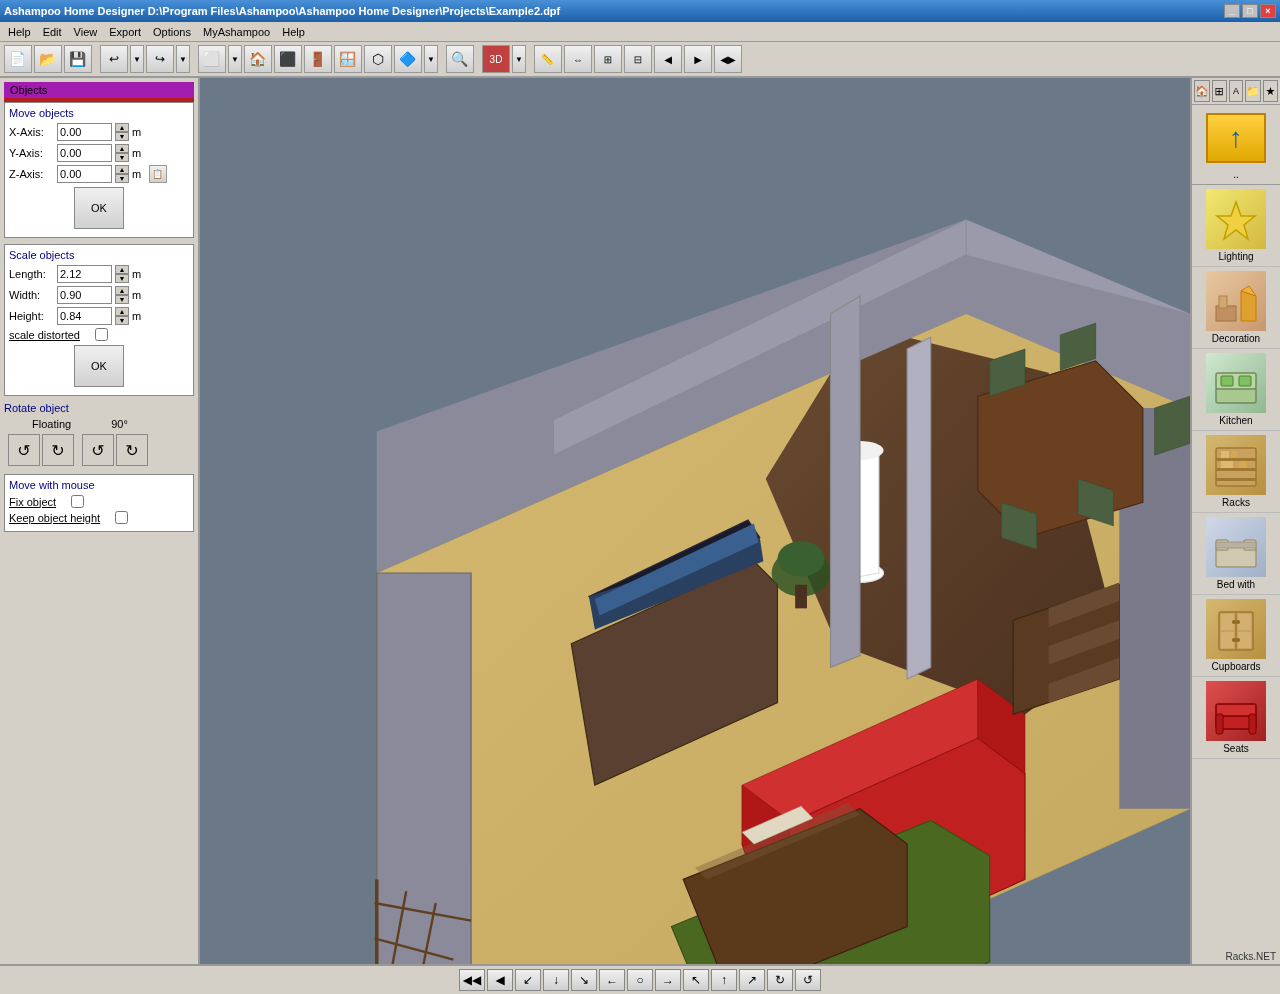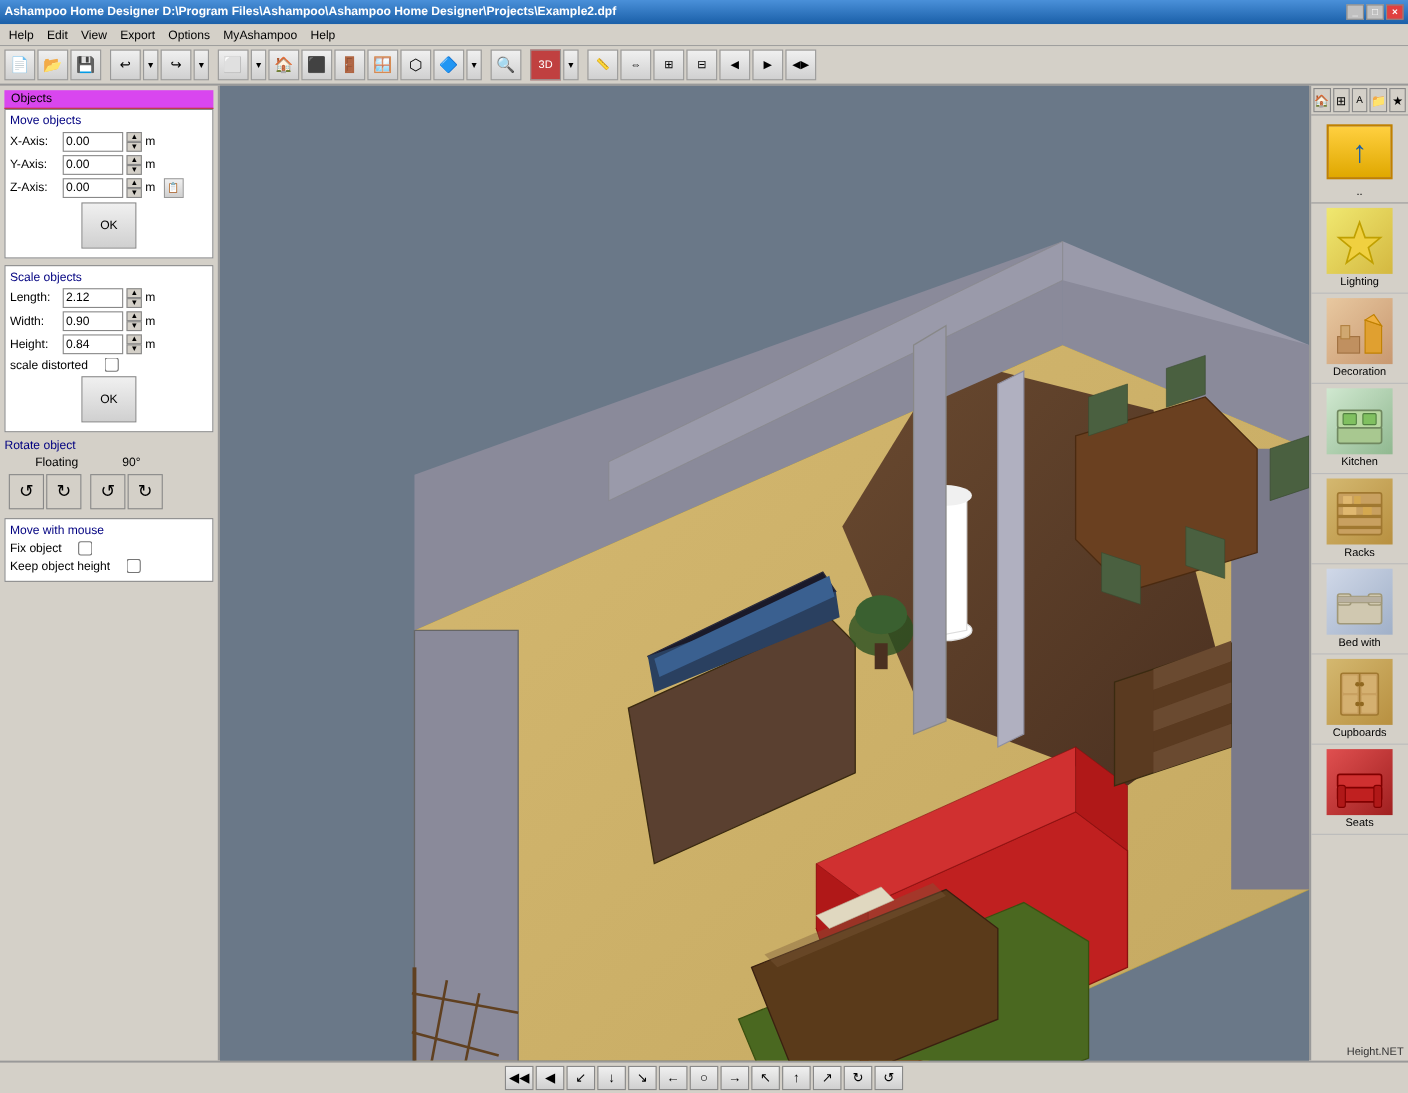--- a/index.html
+++ b/index.html
@@ -126,20 +126,21 @@
       border: 1px solid #888;
       cursor: pointer;
       font-size: 11px;
     }
     .checkbox-row {
       display: flex;
       align-items: center;
       gap: 15px;
       margin-bottom: 3px;
       font-size: 11px;
+      text-decoration: underline;
     }
     input[type="checkbox"] { width: 13px; height: 13px; }
 
     
     .rotate-section { margin-top: 4px; }
     .rotate-header { font-size: 11px; color: #000080; margin-bottom: 4px; }
     .rotate-labels { display: flex; gap: 40px; font-size: 11px; margin-bottom: 4px; margin-left: 4px; padding-left: 24px; }
     .rotate-buttons { display: flex; gap: 8px; }
     .rotate-btn-pair { display: flex; gap: 2px; }
     .rotate-btn {
@@ -201,24 +202,24 @@
       width: 26px; height: 22px;
       background: linear-gradient(to bottom, #f0f0f0, #d0d0d0);
       border: 1px solid #888;
       display: flex; align-items: center; justify-content: center;
       cursor: pointer;
       font-size: 12px;
     }
 
     
     #objects-label {
-      background: #d946ef;
+      background: #a21caf;
       padding: 2px 6px;
       font-size: 11px;
-      border-bottom: 1px solid #b91c1c;
+      border-bottom: 4px solid #b91c1c;
     }
 
     
     #house-3d {
       position: absolute;
       top: 0; left: 0; right: 0; bottom: 0;
     }
 
     
     .right-top-row {
@@ -642,21 +643,21 @@
             <rect x="5" y="18" width="40" height="12" rx="2" fill="#d03030" stroke="#800000" stroke-width="1.5"></rect>
             <rect x="5" y="28" width="7" height="20" rx="2" fill="#b01818" stroke="#800000" stroke-width="1"></rect>
             <rect x="38" y="28" width="7" height="20" rx="2" fill="#b01818" stroke="#800000" stroke-width="1"></rect>
           </svg>
         </div>
         <span class="category-label">Seats</span>
       </div>
 
     </div>
 
-    <div class="watermark">Height.NET</div>
+    <div class="watermark">Racks.NET</div>
   </div>
 
 </div>
 
 <div id="bottom-toolbar">
   <div class="nav-btn">◀◀</div>
   <div class="nav-btn">◀</div>
   <div class="nav-btn">↙</div>
   <div class="nav-btn">↓</div>
   <div class="nav-btn">↘</div>

